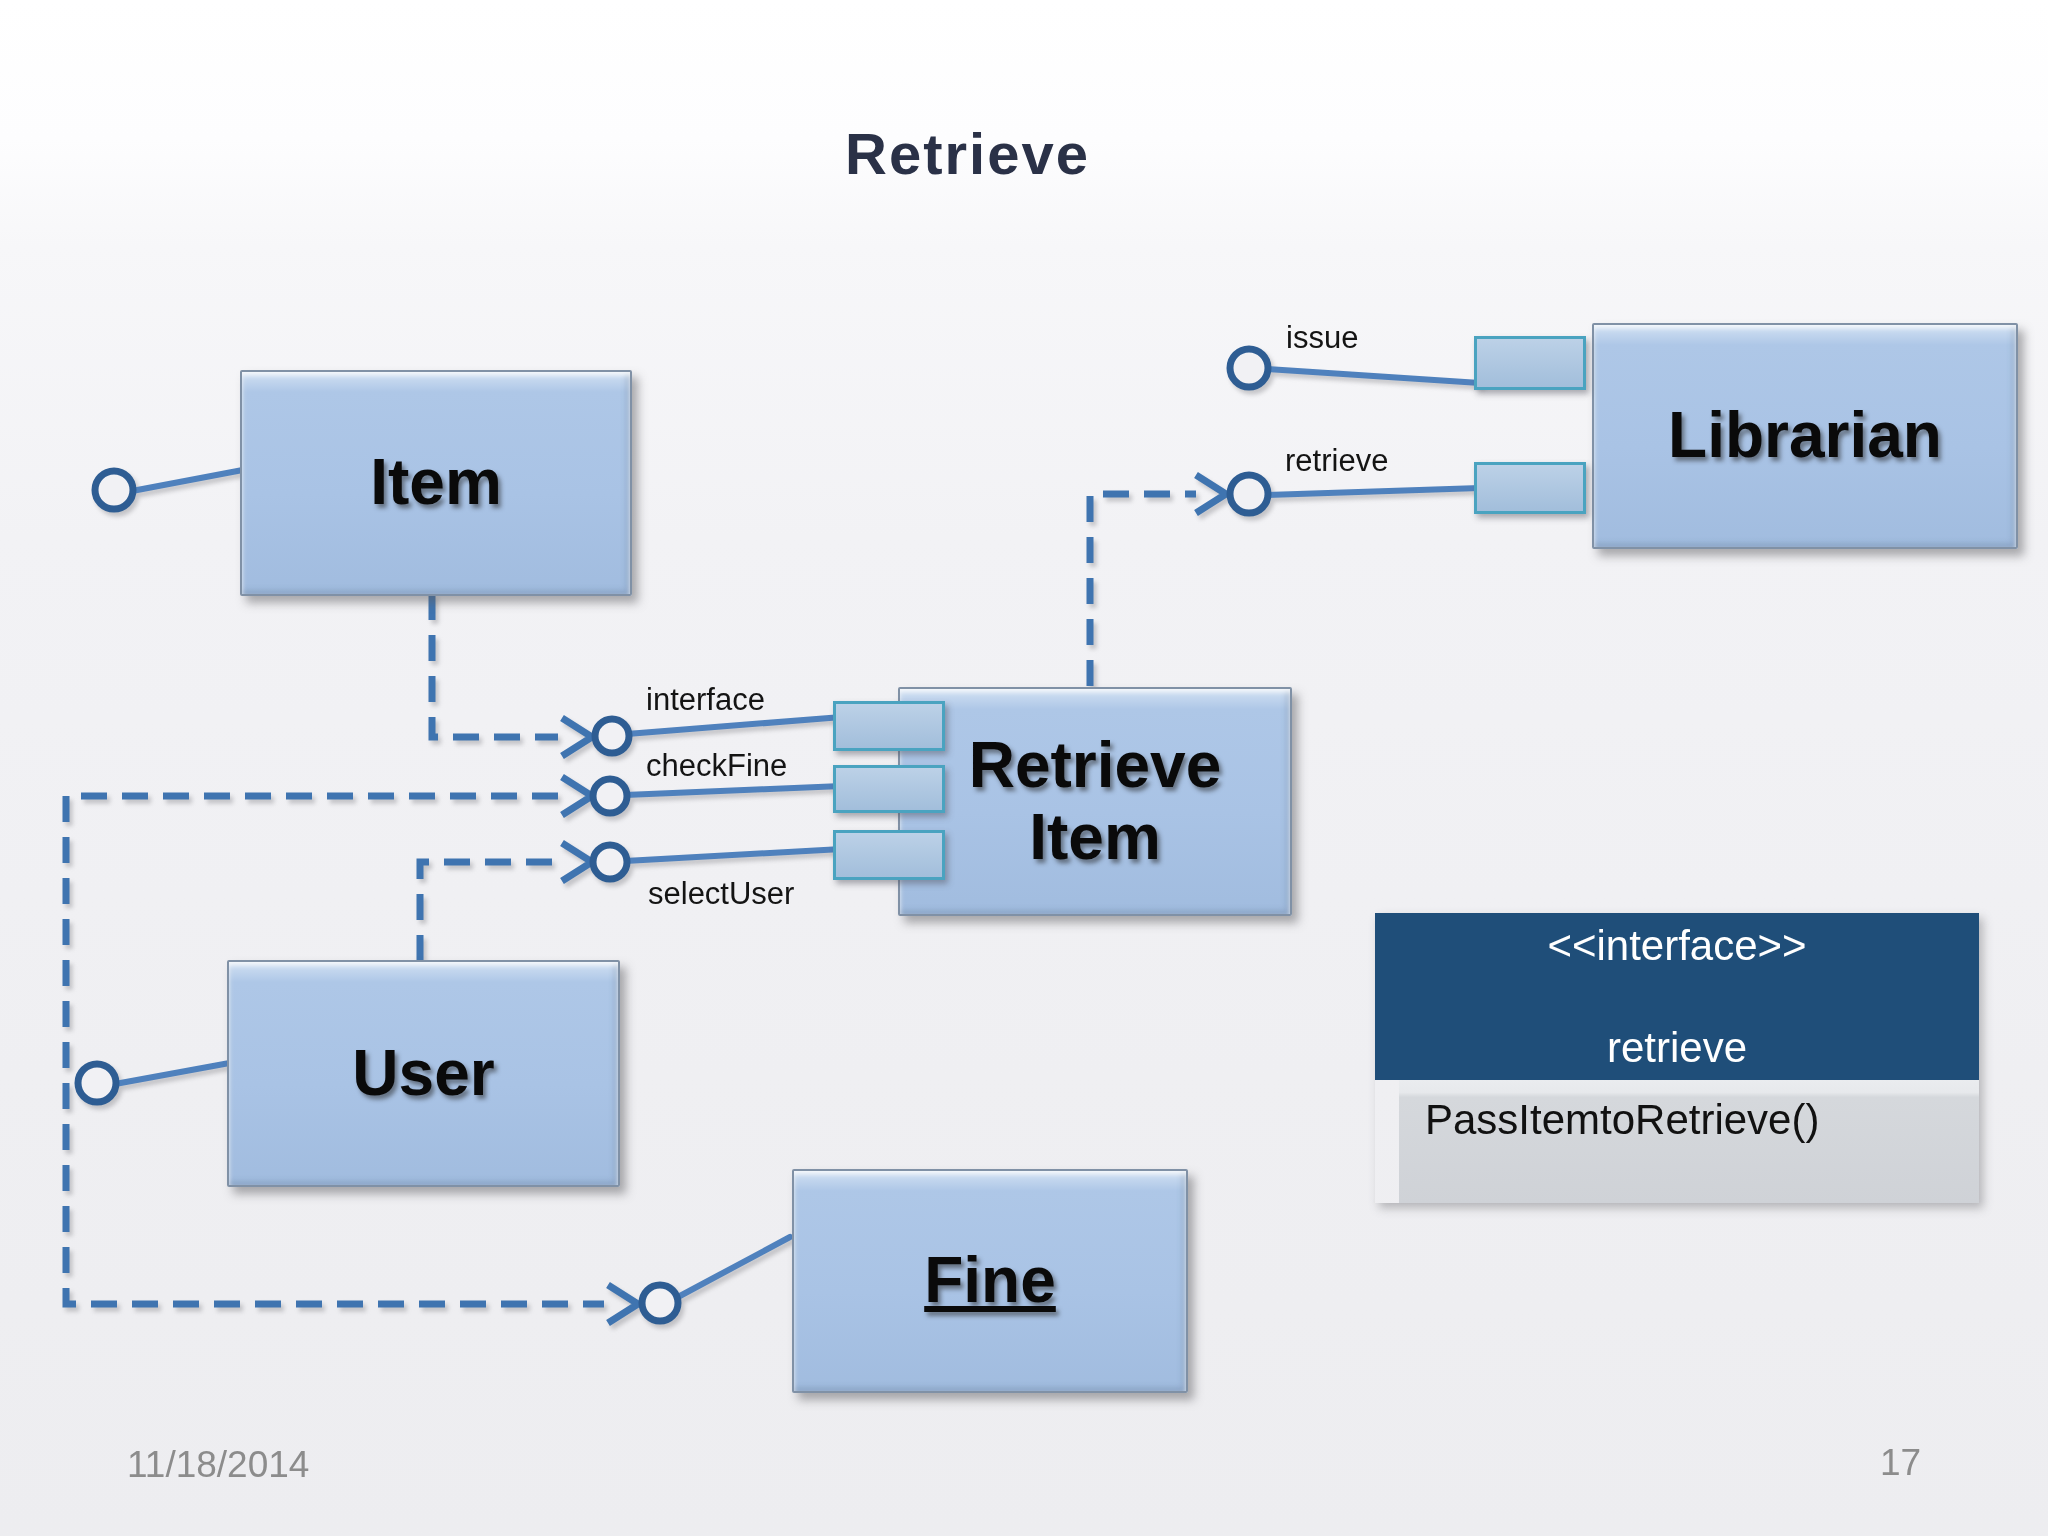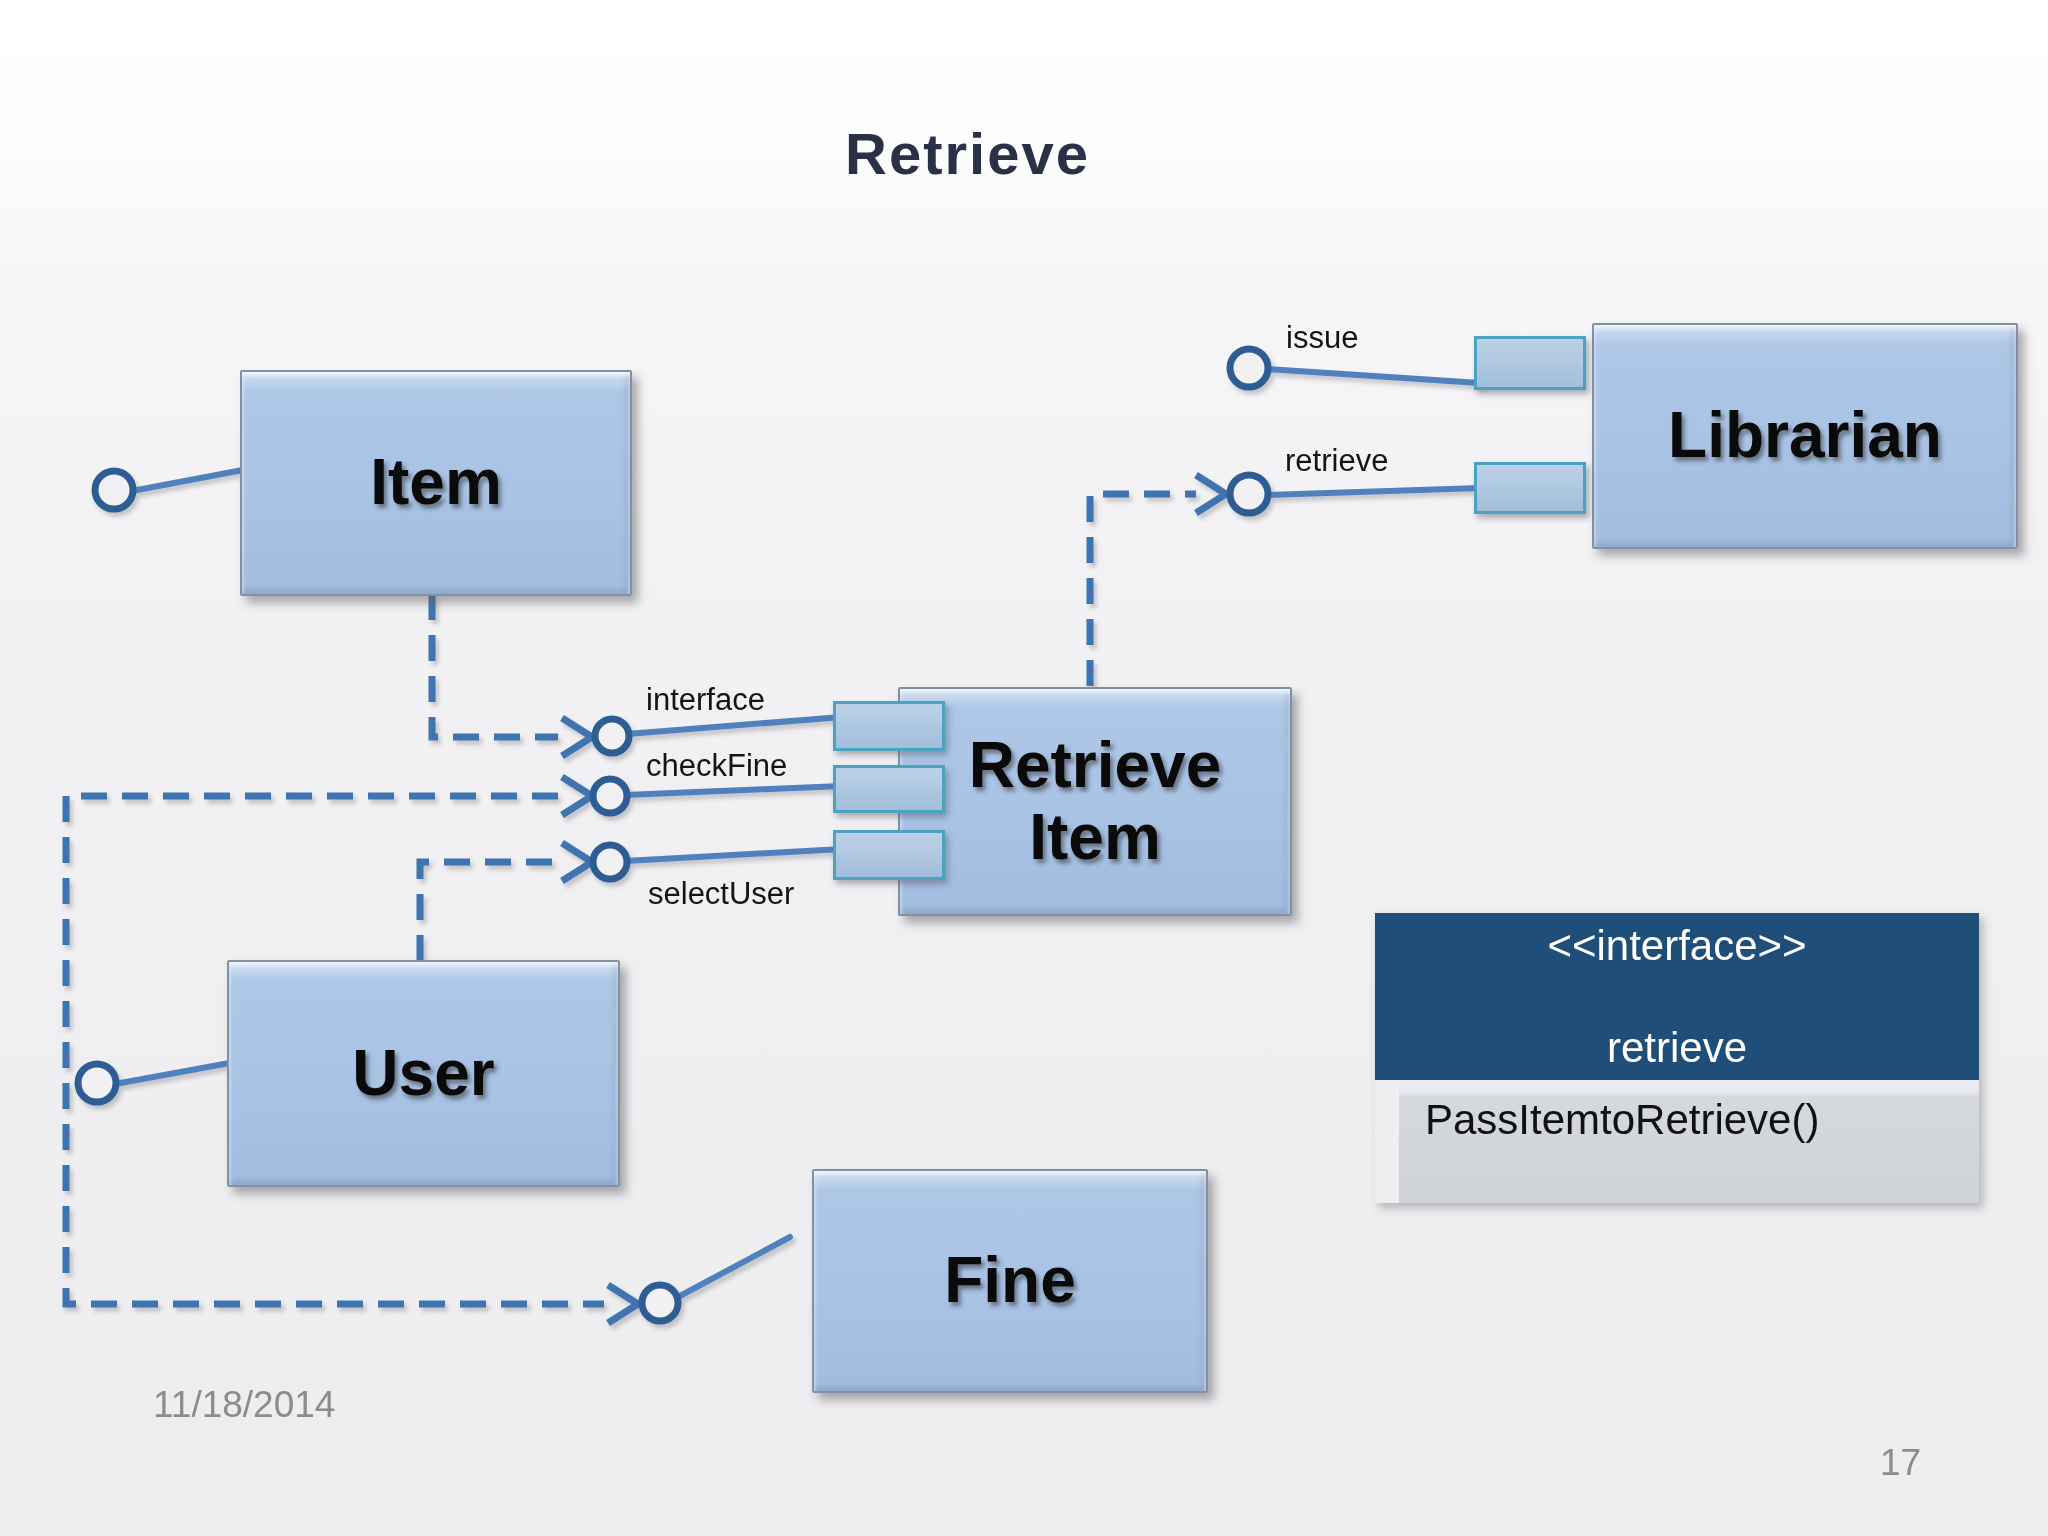--- a/index.html
+++ b/index.html
@@ -40,21 +40,21 @@
     height:167px;background:#1f4e79;color:#ffffff;
     display:flex;flex-direction:column;align-items:center;justify-content:center;
     font-size:42px;line-height:1.55;gap:36px;
   }
   .uml-interface .bdy{
     height:123px;box-sizing:border-box;
     background:linear-gradient(180deg,#eaecef 0%,#e7e9ec 10%,#d5d8dc 14%,#cfd2d7 100%);
     font-size:42px;color:#111111;padding:16px 0 0 26px;text-align:left;margin-left:24px;
   }
   .footer-text{position:absolute;z-index:4;font-size:37px;color:#8c8c8c;}
-  .footer-date{left:127px;top:1384px;margin-left:26px;}
+  .footer-date{left:127px;top:1444px;}
   .footer-page{left:1880px;top:1442px;}
 </style>
 </head>
 <body>
 
 <svg class="layer connectors" width="2048" height="1536" viewBox="0 0 2048 1536">
   <g style="filter:drop-shadow(3px 4px 2px rgba(120,120,125,0.38))">
 
     <path d="M 132 491 L 248 469" stroke="#4f81bd" stroke-width="6" fill="none" stroke-linecap="round"></path>
     <path d="M 115 1084 L 235 1062" stroke="#4f81bd" stroke-width="6" fill="none" stroke-linecap="round"></path>
@@ -94,21 +94,21 @@
 </div>
 <div class="component" style="left:1592px;top:323px;width:422px;height:222px;">
   <span class="lbl">Librarian</span>
 </div>
 <div class="component" style="left:898px;top:687px;width:390px;height:225px;">
   <span class="lbl">Retrieve Item</span>
 </div>
 <div class="component" style="left:227px;top:960px;width:389px;height:223px;">
   <span class="lbl">User</span>
 </div>
-<div class="component" style="left:812px;top:1169px;width:392px;height:220px;">
+<div class="component" style="left:792px;top:1169px;width:392px;height:220px;text-decoration:underline;">
   <span class="lbl">Fine</span>
 </div>
 
 <div class="port" style="left:1474px;top:336px;width:112px;height:54px;"></div>
 <div class="port" style="left:1474px;top:462px;width:112px;height:52px;"></div>
 <div class="port" style="left:833px;top:701px;width:112px;height:50px;"></div>
 <div class="port" style="left:833px;top:765px;width:112px;height:48px;"></div>
 <div class="port" style="left:833px;top:830px;width:112px;height:50px;"></div>
 
 <div class="iface-label" style="left:1286px;top:320px;">issue</div>

